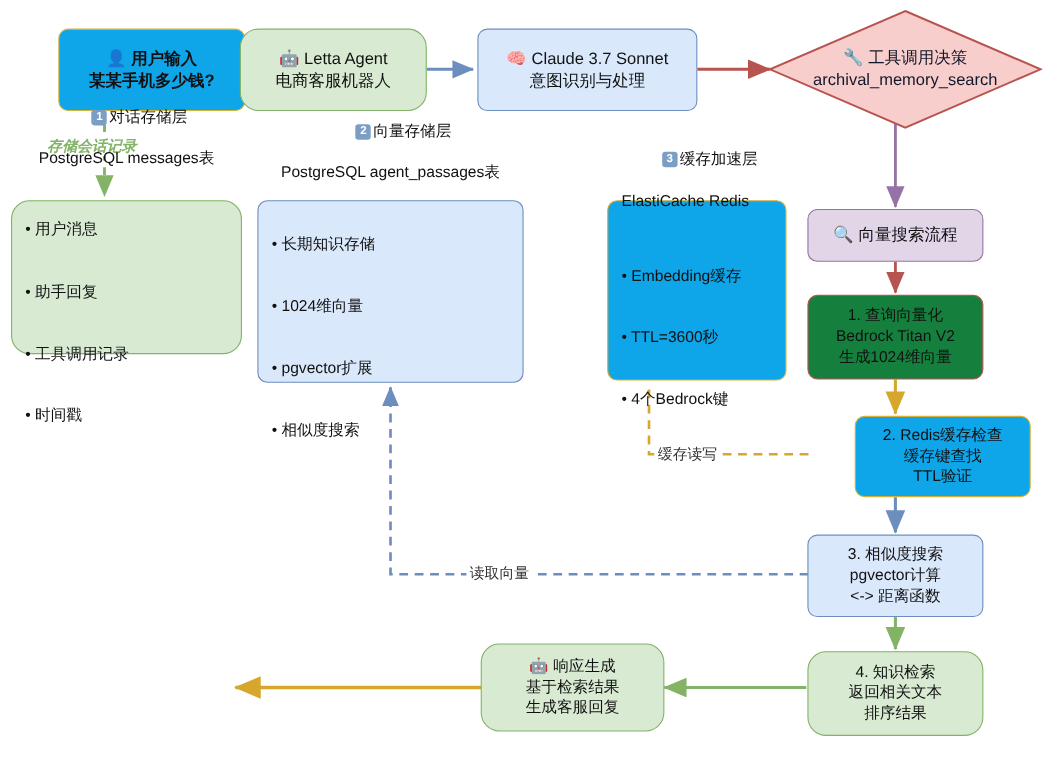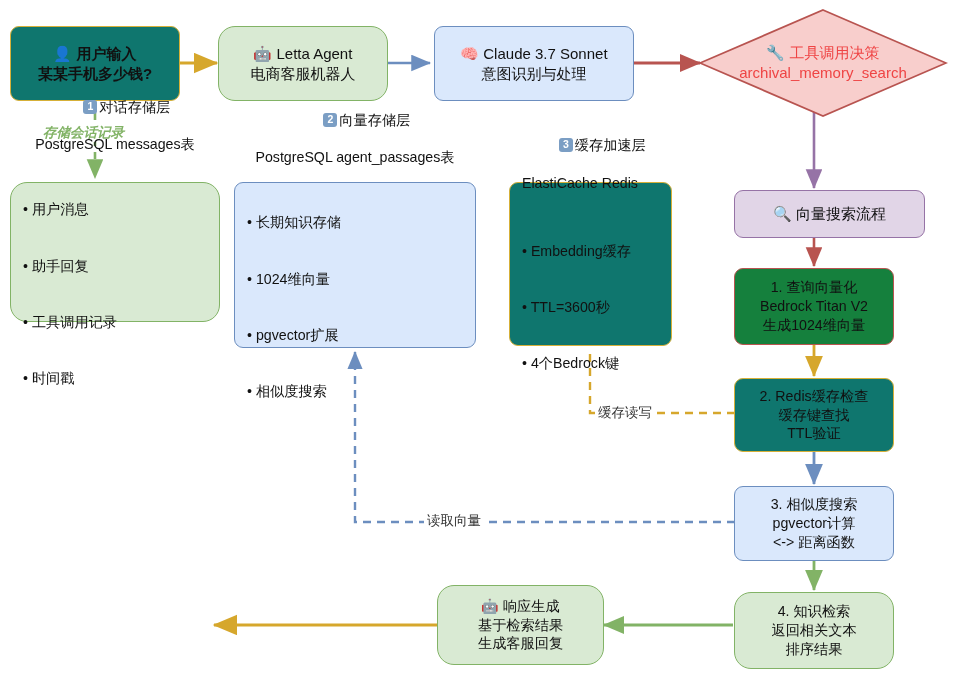--- a/index.html
+++ b/index.html
@@ -9,30 +9,30 @@
   svg.edges{position:absolute;left:0;top:0;width:954px;height:691px;pointer-events:none;}
 
   .node{position:absolute;box-sizing:border-box;display:flex;flex-direction:column;
         justify-content:center;align-items:center;border-radius:9px;border:1.4px solid #888;
         text-align:center;line-height:1.32;color:#111;}
   .node .title{white-space:pre;}
   .node .sub{white-space:pre;}
   .node .body{align-self:flex-start;text-align:left;white-space:pre;}
 
   
-  .yellow{background:#0f766e;border-color:#d6b038;}
+  .yellow{background:#0ea5e9;border-color:#d6b038;margin-left:43px;}
   .green {background:#d9ead3;border-color:#82b366;border-radius:17px;}
   .blue  {background:#dae8fc;border-color:#6c8ebf;}
   .purple{background:#e1d5e7;border-color:#9673a6;}
   .red   {background:#15803d;border-color:#b85450;}
 
   .diamond-wrap{position:absolute;}
   .diamond-label{position:absolute;left:0;top:0;width:100%;height:100%;
      display:flex;flex-direction:column;justify-content:center;align-items:center;
-     text-align:center;line-height:1.34;color:#ef4444;white-space:pre;}
+     text-align:center;line-height:1.34;color:#0f172a;white-space:pre;}
 
   .edge-label{position:absolute;background:#ffffff;padding:0 3px;white-space:nowrap;
               color:#333;font-size:13.5px;}
   .edge-label.green-l{color:#82b366;font-weight:bold;}
 
   .fs15{font-size:15px;}
   .fs14{font-size:14.2px;}
   .bold{font-weight:bold;}
   .keycap{display:inline-block;background:#7b9ec4;color:#fff;border-radius:3px;
           font-size:10.5px;line-height:13px;width:14px;height:14px;text-align:center;
@@ -145,21 +145,21 @@
       <span class="keycap">3</span><span>缓存加速层</span>
     </div>
     <div class="sub fs14" style="align-self:flex-start;">ElastiCache Redis</div>
     <div class="body fs14" style="margin-top:12px;">
       <div>• Embedding缓存</div>
       <div>• TTL=3600秒</div>
       <div>• 4个Bedrock键</div>
     </div>
   </div>
 
-  <div class="node purple" style="left:734px;top:190px;width:191px;height:48px;justify-content:center;">
+  <div class="node purple" style="left:734px;top:190px;width:160px;height:48px;justify-content:center;">
     <div class="fs15">🔍 向量搜索流程</div>
   </div>
 
   <div class="node red" style="left:734px;top:268px;width:160px;height:77px;">
     <div class="fs14">1. 查询向量化</div>
     <div class="fs14">Bedrock Titan V2</div>
     <div class="fs14">生成1024维向量</div>
   </div>
 
   <div class="node yellow" style="left:734px;top:378px;width:160px;height:74px;">

